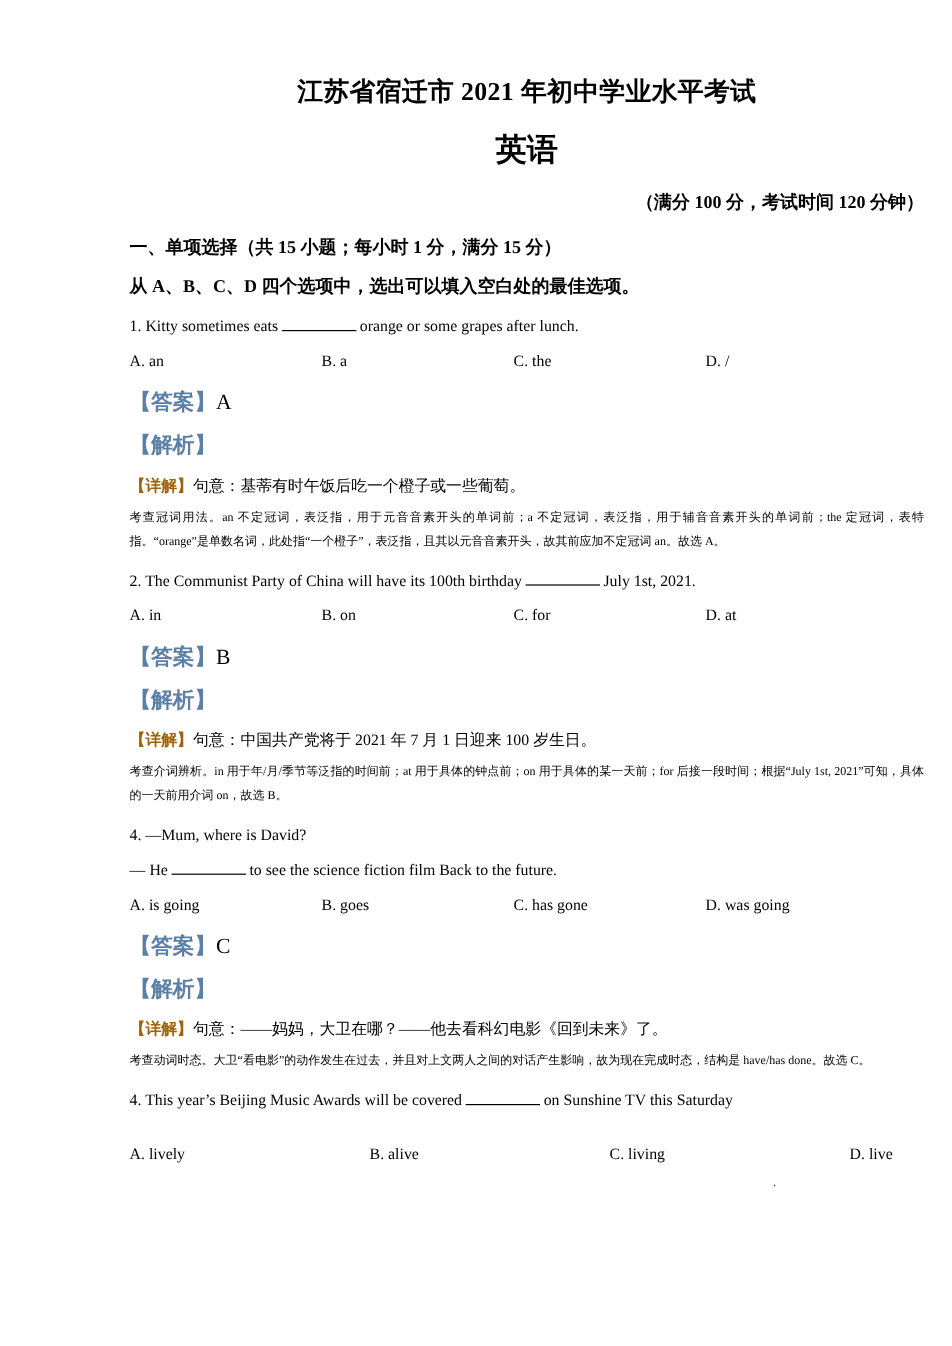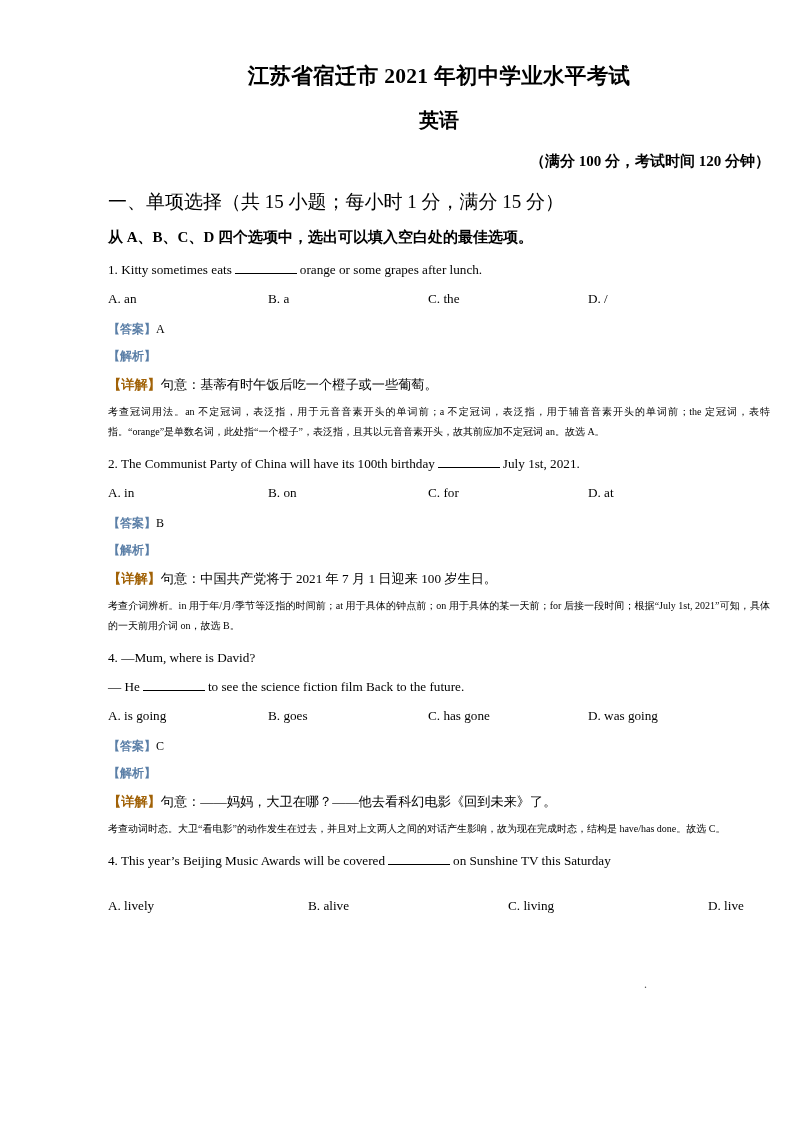--- a/index.html
+++ b/index.html
@@ -37,38 +37,38 @@
     text-align: center;
     font-size: 21.5px;
     font-weight: bold;
     letter-spacing: 0.3px;
     line-height: 1.35;
   }
   .doc-subject {
     margin: 0;
     padding-top: 16px;
     text-align: center;
-    font-size: 20px;
+    font-size: 26px;
     font-weight: bold;
     line-height: 1.35;
   }
   .doc-meta {
     margin: 0;
     padding-top: 17px;
     text-align: right;
     font-size: 15px;
     font-weight: bold;
     line-height: 1.35;
   }
 
   .section-head {
     margin: 0;
     padding-top: 17px;
-    font-size: 19px;
-    font-weight: normal;
+    font-size: 15px;
+    font-weight: bold;
     line-height: 1.5;
   }
   .section-sub {
     margin: 0;
     padding-top: 9px;
     font-size: 15px;
     font-weight: bold;
     line-height: 1.5;
   }
 
@@ -104,21 +104,21 @@
     width: 160px;
     flex: 0 0 160px;
   }
   .q-options .opt:last-child {
     flex: 0 0 auto;
   }
 
   
   .ans-line,
   .exp-tag-line {
-    font-size: 12px;
+    font-size: 18px;
     line-height: 1.5;
     padding-top: 9px;
   }
   .tag-blue {
     color: #5b7fa7;
     font-weight: bold;
   }
   .tag-black {
     color: #a16207;
     font-weight: bold;

